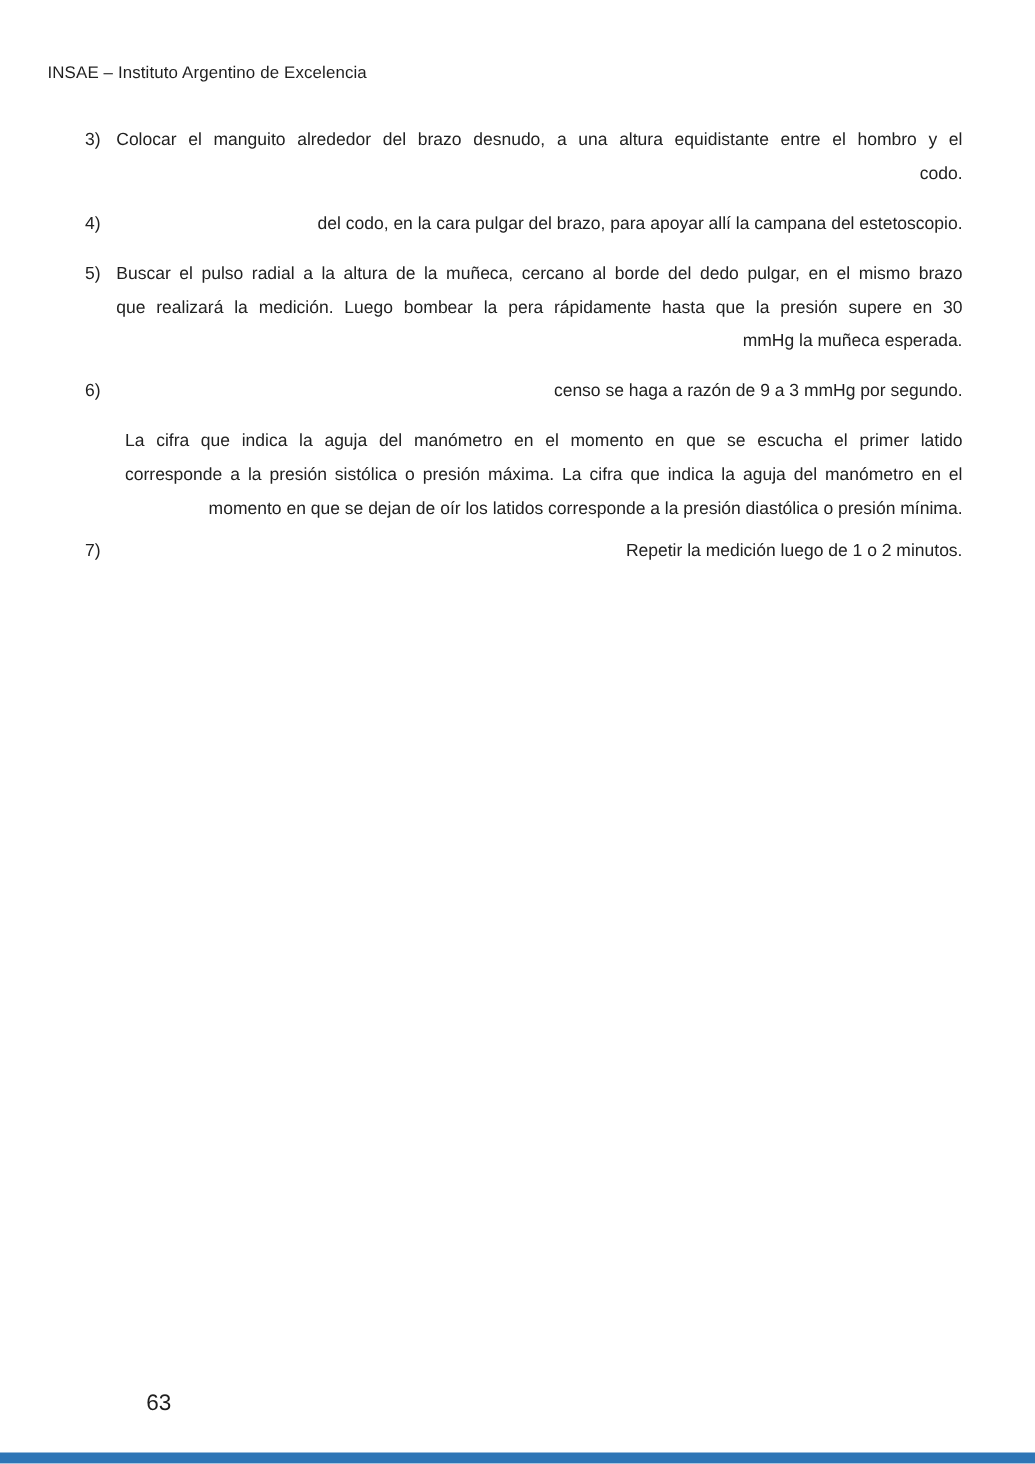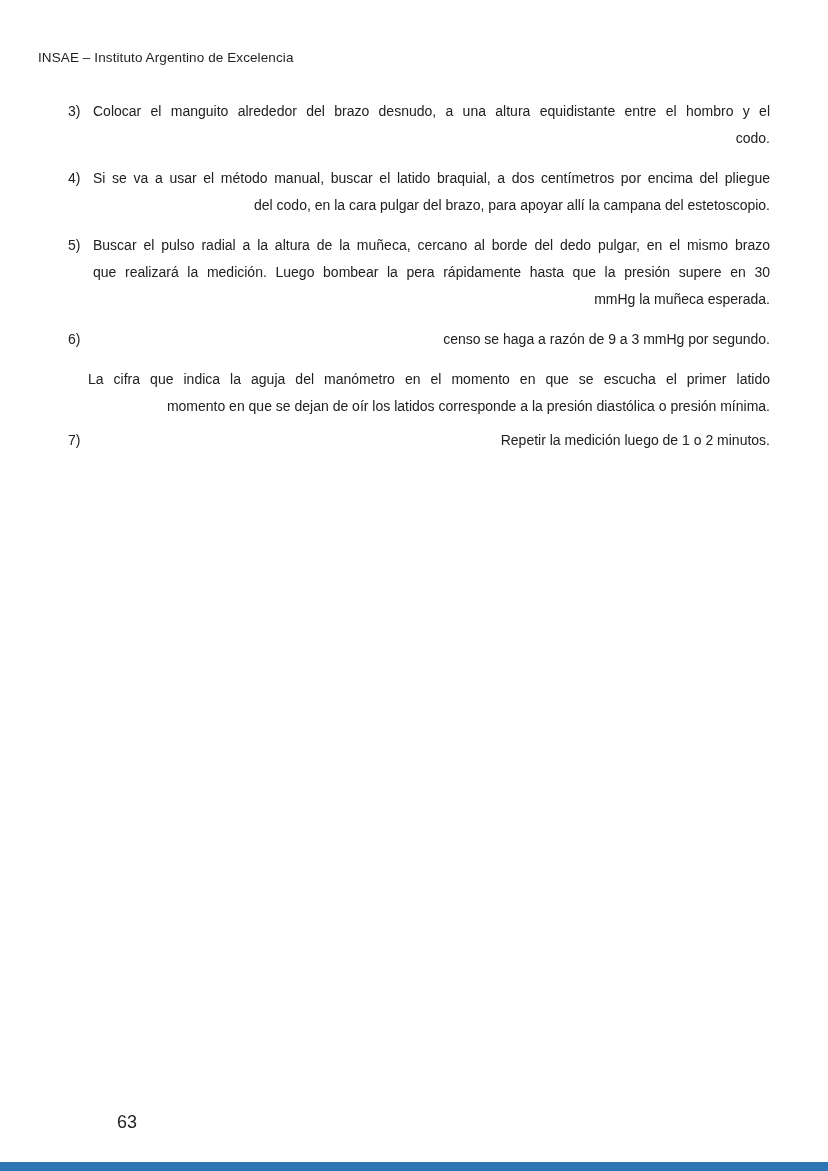--- a/index.html
+++ b/index.html
@@ -40,21 +40,21 @@
   .row.paragraph { margin-bottom: 7px; }
   .num {
     flex: 0 0 25px;
     width: 25px;
   }
   .txt {
     flex: 1 1 auto;
     min-width: 0;
   }
   .row.paragraph .txt {
-    margin-left: 20px;
+    margin-left: 32px;
   }
   .line { text-align: right; }
   .line.just {
     text-align: justify;
     text-align-last: justify;
   }
   .page-number {
     position: absolute;
     left: 117px;
     top: 1112px;
@@ -80,41 +80,41 @@
       <div class="row list-item">
         <span class="num">3)</span>
         <div class="txt">
           <div class="line just">Colocar el manguito alrededor del brazo desnudo, a una altura equidistante entre el hombro y el</div>
           <div class="line">codo.</div>
         </div>
       </div>
       <div class="row list-item">
         <span class="num">4)</span>
         <div class="txt">
-          <div class="line just">Si se va a usar el método manual, buscar el latido braquial, a dos centímetros por encima del pliegue</div>
           <div class="line">del codo, en la cara pulgar del brazo, para apoyar allí la campana del estetoscopio.</div>
         </div>
       </div>
       <div class="row list-item">
         <span class="num">5)</span>
         <div class="txt">
           <div class="line just">Buscar el pulso radial a la altura de la muñeca, cercano al borde del dedo pulgar, en el mismo brazo</div>
           <div class="line just">que realizará la medición. Luego bombear la pera rápidamente hasta que la presión supere en  30</div>
           <div class="line">mmHg la muñeca esperada.</div>
         </div>
       </div>
       <div class="row list-item">
         <span class="num">6)</span>
         <div class="txt">
           <div class="line">censo se haga a razón de 9 a 3 mmHg por segundo.</div>
         </div>
       </div>
       <div class="row paragraph">
         <div class="txt">
           <div class="line just">La cifra que indica la aguja del manómetro en el momento en que se escucha el primer latido</div>
+          <div class="line just">corresponde a la presión sistólica o presión máxima. La cifra que indica la aguja del manómetro en el</div>
           <div class="line">momento en que se dejan de oír los latidos corresponde a la presión diastólica o presión mínima.</div>
         </div>
       </div>
       <div class="row list-item">
         <span class="num">7)</span>
         <div class="txt">
           <div class="line">Repetir la medición luego de 1 o 2 minutos.</div>
         </div>
       </div>
     </div>

